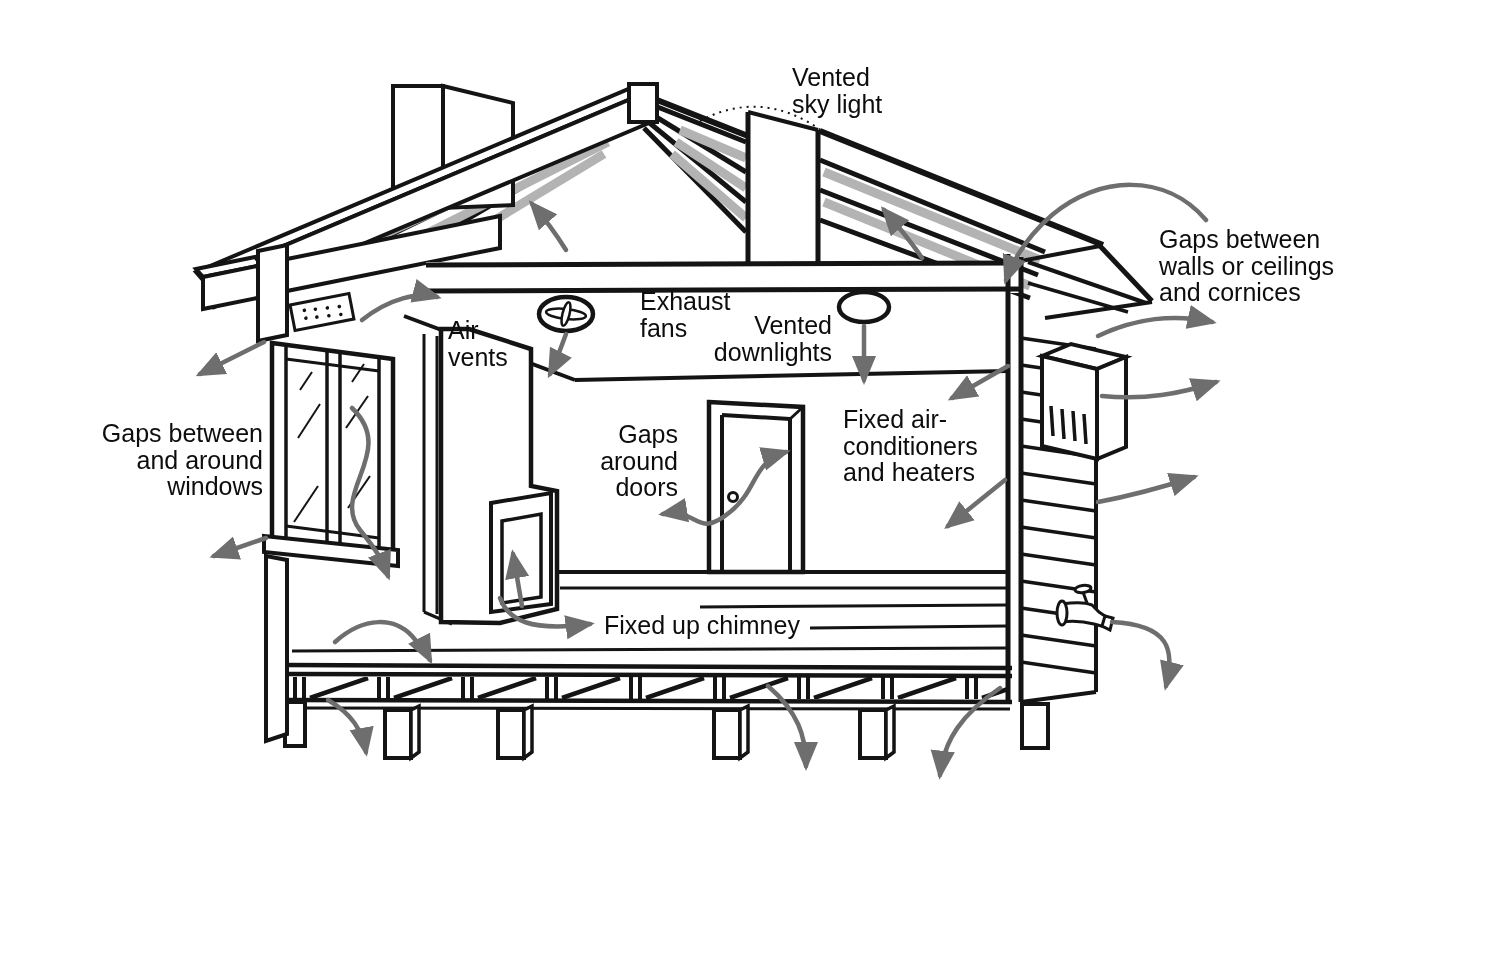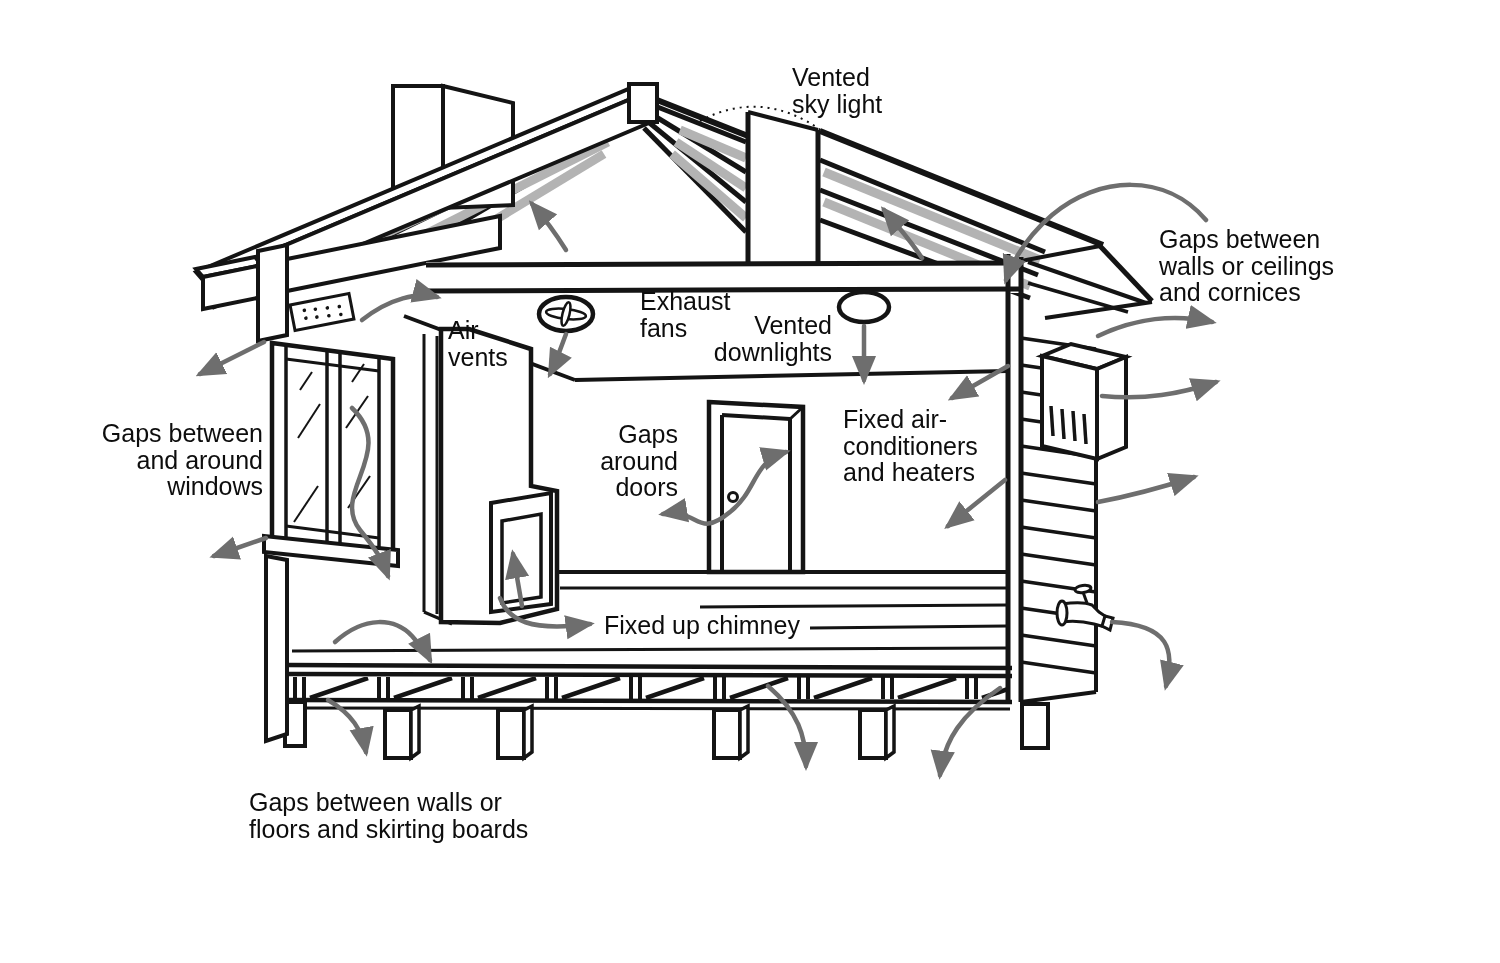--- a/index.html
+++ b/index.html
@@ -270,15 +270,13 @@
   <div class="label" style="left:55px;top:420px;width:208px;text-align:right;">Gaps between
 and around
 windows</div>
   <div class="label" style="left:556px;top:421px;width:122px;text-align:right;">Gaps
 around
 doors</div>
   <div class="label" style="left:843px;top:406px;width:160px;text-align:left;">Fixed air-
 conditioners
 and heaters</div>
   <div class="label" style="left:604px;top:612px;">Fixed up chimney</div>
-  <div class="label" style="left:249px;top:789px;">Gaps between walls or
-floors and skirting boards</div>
 </div>
 
 </body></html>

